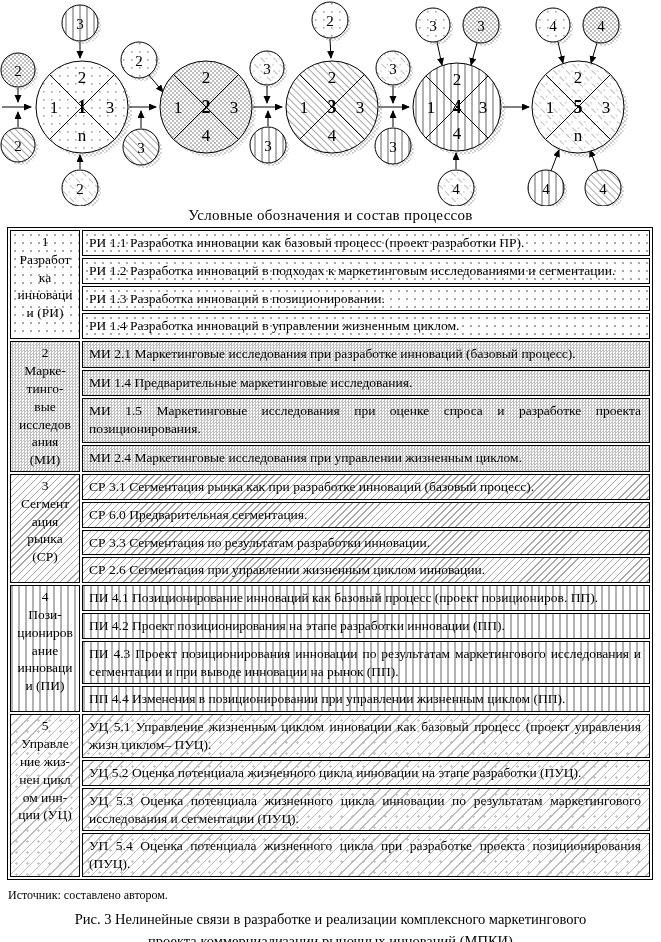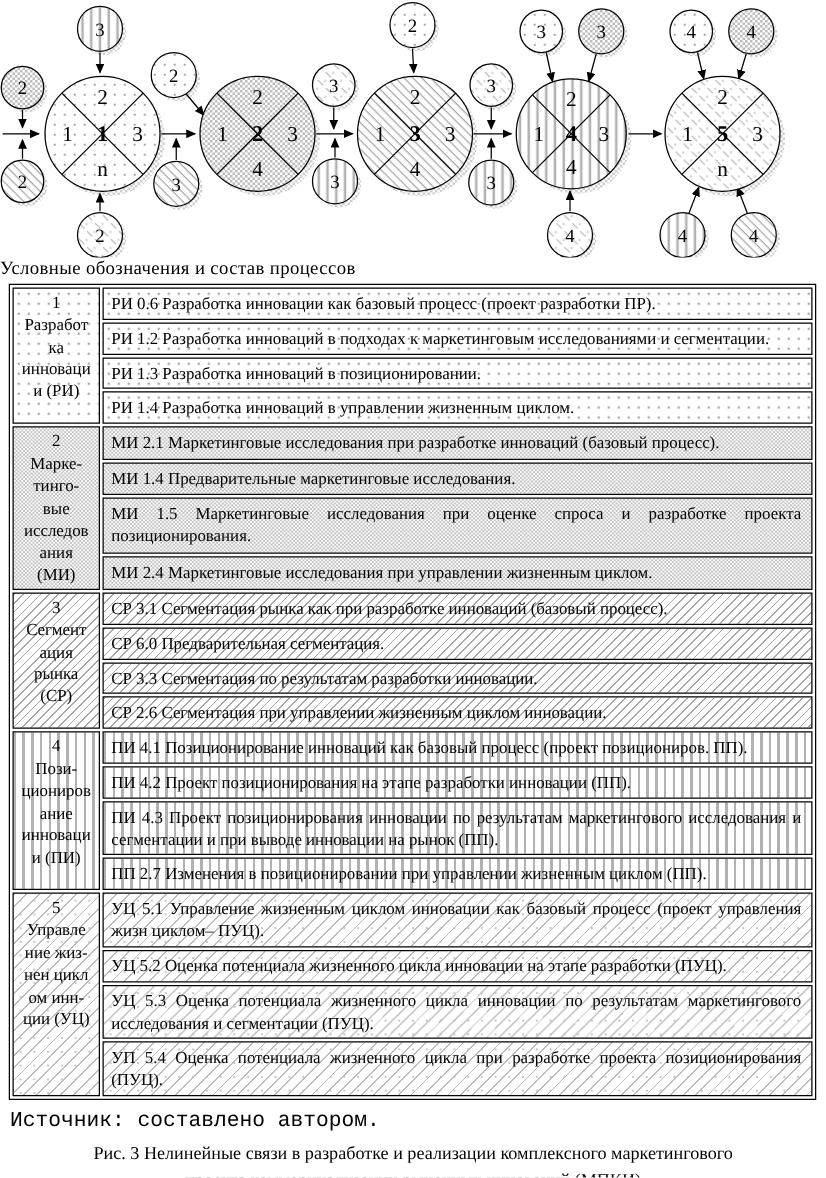--- a/index.html
+++ b/index.html
@@ -4,21 +4,21 @@
 <style>
   html,body{margin:0;padding:0;}
   body{
     width:661px;height:942px;background:#fff;color:#000;
     font-family:"Liberation Serif","DejaVu Serif",serif;
     position:relative;overflow:hidden;
   }
   #figure{width:661px;}
   #diagram-wrap{width:661px;height:206px;}
   #legend-title{
-    text-align:left;font-size:15px;margin:1px 0 3px 0;letter-spacing:0.3px;
+    text-align:center;font-size:15px;margin:1px 0 3px 0;letter-spacing:0.3px;
   }
   table.legend{
     border-collapse:separate;border-spacing:2px;
     border:1px solid #000;background:#fff;
     margin-left:7px;width:646px;table-layout:fixed;
   }
   table.legend td{
     border:1px solid #000;vertical-align:top;
     font-size:13.5px;line-height:1.32;
   }
@@ -46,21 +46,21 @@
   .pat-vert{
     background-color:#fff;
     background-image:repeating-linear-gradient(90deg, #b2b2b2 0 2px, transparent 2px 7px);
   }
   .pat-lightdiag{
     background-color:#fff;
     background-image:repeating-linear-gradient(135deg, #bdbdbd 0 1px, transparent 1px 7px),
                      radial-gradient(#c6c6c6 1px, transparent 1.2px);
     background-size:auto,11px 11px;
   }
-  #source-line{font-size:17px;margin:8px 0 0 8px;font-family:Liberation Mono, monospace;}
+  #source-line{font-size:12px;margin:8px 0 0 8px;}
   #caption{
     font-size:14.5px;text-align:center;white-space:pre-line;
     margin:6px 18px 0 18px;line-height:1.5;
   }
 </style>
 </head>
 <body>
 
 <div id="figure">
 
@@ -277,21 +277,21 @@
   <div id="legend-title">Условные обозначения и состав процессов</div>
 
   <table class="legend">
     <tbody id="legend-body">
         <tr>
           <td class="group-label pat-dots" rowspan="4">1
 Разработ
 ка
 инноваци
 и (РИ)</td>
-          <td class="proc-row pat-dots">РИ 0.6 Разработка инновации как базовый процесс (проект разработки ПР).</td>
+          <td class="proc-row pat-dots">РИ 1.1 Разработка инновации как базовый процесс (проект разработки ПР).</td>
         </tr>
         <tr>
           <td class="proc-row pat-dots">РИ 1.2 Разработка инноваций в подходах к маркетинговым исследованиями и сегментации.</td>
         </tr>
         <tr>
           <td class="proc-row pat-dots">РИ 1.3 Разработка инноваций в позиционировании.</td>
         </tr>
         <tr>
           <td class="proc-row pat-dots">РИ 1.4 Разработка инноваций в управлении жизненным циклом.</td>
         </tr>
@@ -340,21 +340,21 @@
 и (ПИ)</td>
           <td class="proc-row pat-vert">ПИ 4.1 Позиционирование инноваций как базовый процесс (проект позиционирoв. ПП).</td>
         </tr>
         <tr>
           <td class="proc-row pat-vert">ПИ 4.2 Проект позиционирования на этапе разработки инновации (ПП).</td>
         </tr>
         <tr>
           <td class="proc-row pat-vert">ПИ 4.3 Проект позиционирования инновации по результатам маркетингового исследования и сегментации и при выводе инновации на рынок (ПП).</td>
         </tr>
         <tr>
-          <td class="proc-row pat-vert">ПП 2.7 Изменения в позиционировании при управлении жизненным циклом (ПП).</td>
+          <td class="proc-row pat-vert">ПП 4.4 Изменения в позиционировании при управлении жизненным циклом (ПП).</td>
         </tr>
         <tr>
           <td class="group-label pat-lightdiag" rowspan="4">5
 Управле
 ние жиз-
 нен цикл
 ом инн-
 ции (УЦ)</td>
           <td class="proc-row pat-lightdiag">УЦ 5.1 Управление жизненным циклом инновации как базовый процесс (проект управления жизн циклом– ПУЦ).</td>
         </tr>

